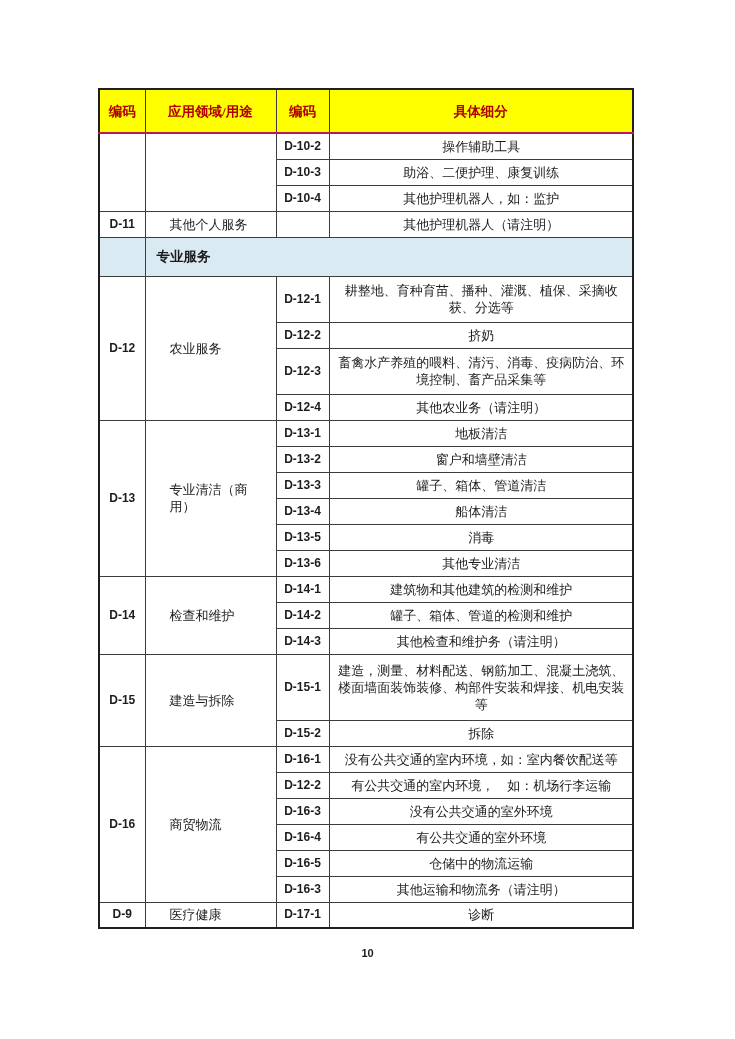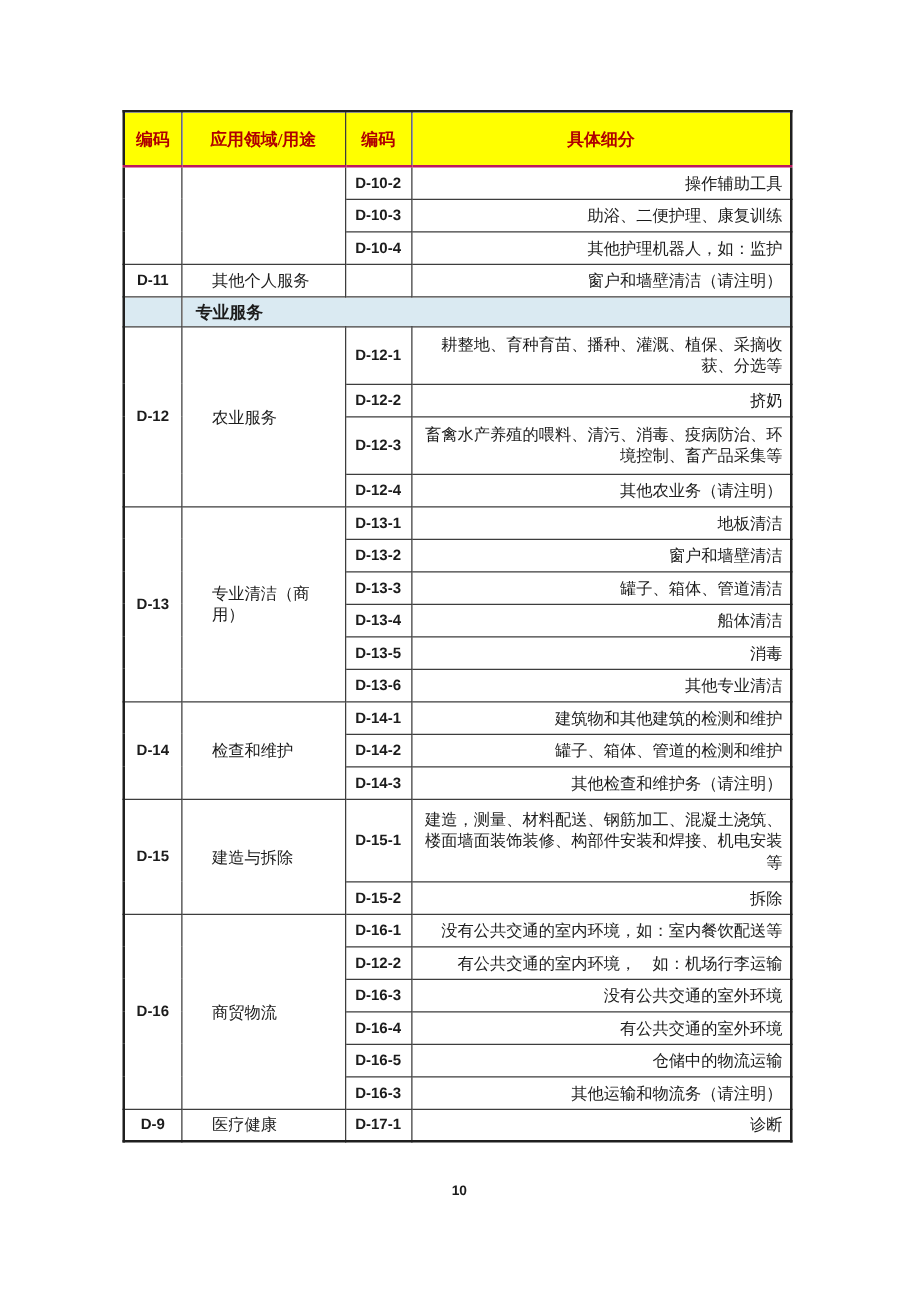--- a/index.html
+++ b/index.html
@@ -41,33 +41,33 @@
     color: #B00000;
     font-weight: bold;
     text-align: center;
     font-size: 13.5px;
     border-bottom: 2px solid #be185d;
   }
 
   tr.r1 { height: 26px; }
   tr.r2 { height: 46px; }
   tr.r3 { height: 66px; }
-  tr.sec { height: 24px; padding-left: 25px; }
+  tr.sec { height: 39px; padding-left: 25px; }
 
   td.code, td.sub {
     font-family: "Liberation Sans", sans-serif;
     font-weight: bold;
     font-size: 12px;
     text-align: center;
     padding: 1px 2px;
     letter-spacing: 0px;
     margin-top: 24px;
   }
   td.cat { text-align: left; padding-left: 24px; }
-  td.det { text-align: right; padding-left: 7px; padding-right: 6px; }
+  td.det { text-align: center; padding-left: 7px; padding-right: 6px; }
 
   tr.sec td {
     background: #DAEAF2;
   }
   td.seclabel {
     font-weight: bold;
     padding-left: 11px;
     font-size: 13.5px;
   }
 
@@ -116,21 +116,21 @@
       </tr>
       <tr class="r1">
         <td class="sub">D-10-4</td>
         <td class="det">其他护理机器人，如：监护</td>
       </tr>
 
       <tr class="r1">
         <td class="code">D-11</td>
         <td class="cat">其他个人服务</td>
         <td class="sub"></td>
-        <td class="det">窗户和墙壁清洁（请注明）</td>
+        <td class="det">其他护理机器人（请注明）</td>
       </tr>
 
       <tr class="sec">
         <td></td>
         <td class="seclabel" colspan="3">专业服务</td>
       </tr>
 
       <tr class="r2">
         <td class="code" rowspan="4">D-12</td>
         <td class="cat" rowspan="4">农业服务</td>

